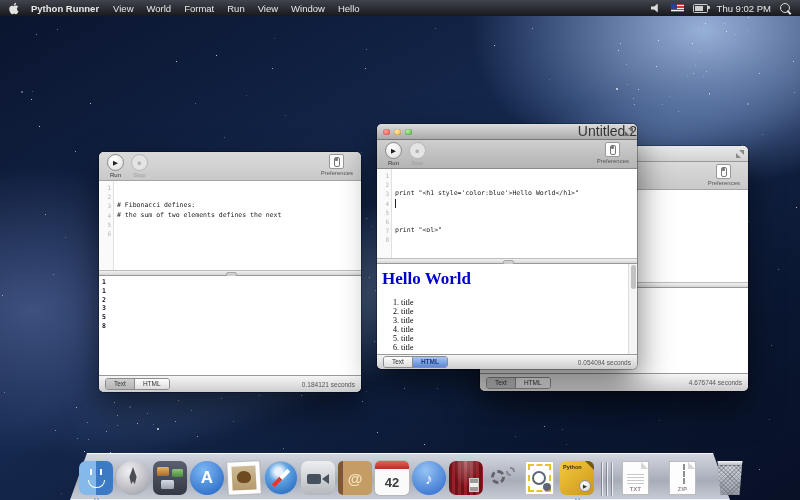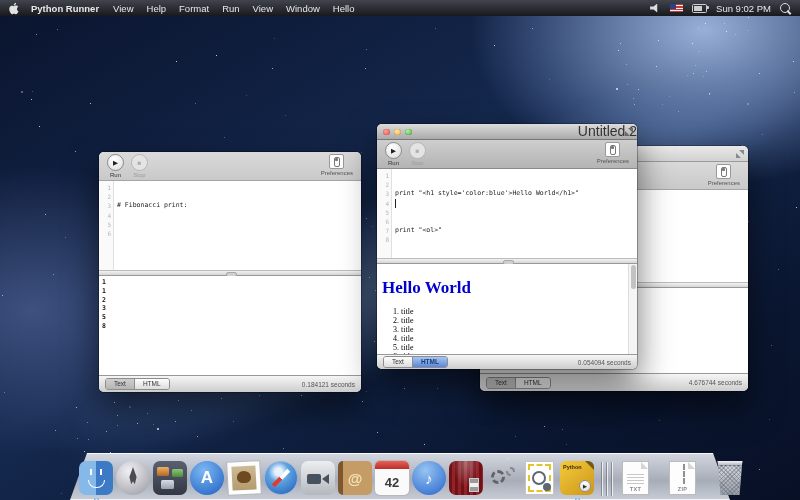--- a/index.html
+++ b/index.html
@@ -71,21 +71,21 @@
   .codecol div{height:9.2px;}
   .caret{position:absolute;left:3px;top:30px;width:1px;height:8px;background:#222;}
   .splitter{flex:0 0 6px;background:linear-gradient(#f2f2f2,#d5d5d5);border-top:1px solid #bbb;border-bottom:1px solid #999;
     position:relative;box-sizing:border-box;}
   .splitter .grab{position:absolute;left:50%;top:1px;width:9px;height:2.5px;margin-left:-4.5px;
     background:#cfcfcf;border:1px solid #a8a8a8;border-radius:2px;}
   .output{flex:1 1 auto;background:#fff;overflow:hidden;position:relative;}
   .output.mono{font-family:"DejaVu Sans Mono",monospace;font-size:6.5px;font-weight:bold;
     line-height:8.8px;color:#111;padding:2px 0 0 3px;}
   .htmlout{font-family:"Liberation Serif",serif;color:#000;}
-  .htmlout h1{margin:14px 0 0 5px;font-size:17px;color:#0000cd;font-weight:bold;}
+  .htmlout h1{margin:5px 0 0 5px;font-size:17px;color:#0000cd;font-weight:bold;}
   .htmlout ol{margin:9px 0 0 0;padding-left:24px;font-size:8px;line-height:9px;}
   .vscroll{position:absolute;right:0;top:0;bottom:0;width:8px;background:#f5f5f5;border-left:1px solid #ddd;}
   .vscroll .thumb{width:5px;height:24px;margin:1px auto;background:#c2c2c2;border-radius:3px;}
   .statusbar{flex:0 0 auto;display:flex;align-items:center;padding:0 6px;box-sizing:border-box;
     background:linear-gradient(#f6f6f6,#cdcdcd);border-top:1px solid #999;}
   .segment{display:flex;border:1px solid #8d8d8d;border-radius:3px;overflow:hidden;height:10px;}
   .seg{font-size:6.5px;line-height:10px;padding:0 8px;color:#333;background:linear-gradient(#fefefe,#dcdcdc);
     border-right:1px solid #8d8d8d;}
   .seg:last-child{border-right:none;}
   .seg.selgray{background:linear-gradient(#cfcfcf,#b5b5b5);}
@@ -497,33 +497,33 @@
   </div>
 
   <div class="menubar">
     <span class="apple">
       <svg width="11" height="13" viewBox="0 0 14 16">
           <path fill="#e2e2e2" d="M11.4 8.5c0-1.8 1.5-2.7 1.6-2.7-.9-1.3-2.2-1.4-2.7-1.5-1.1-.1-2.2.7-2.7.7-.6 0-1.4-.7-2.4-.6-1.2 0-2.4.7-3 1.8-1.3 2.2-.3 5.5 .9 7.3.6.9 1.3 1.9 2.3 1.8.9 0 1.3-.6 2.4-.6s1.4.6 2.4.6c1 0 1.6-.9 2.2-1.8.7-1 1-2 1-2.1-.1 0-2-.8-2-2.9zM9.5 3.1c.5-.6.9-1.5.8-2.4-.8 0-1.7.5-2.2 1.2-.5.6-.9 1.5-.8 2.3.8.1 1.7-.5 2.2-1.1z"></path>
         </svg>
     </span>
     <span class="appname">Python Runner</span>
     <span class="mi">View</span>
-    <span class="mi">Help</span>
+    <span class="mi">World</span>
     <span class="mi">Format</span>
     <span class="mi">Run</span>
     <span class="mi">View</span>
     <span class="mi">Window</span>
     <span class="mi">Hello</span>
     <div class="mright">
       <span class="vol"></span>
       <span class="flag"></span>
       <span class="batt">
           <i></i>
         </span>
-      <span>Sun 9:02 PM</span>
+      <span>Thu 9:02 PM</span>
       <span class="spot"></span>
     </div>
   </div>
 
   <div class="window inactive w3">
     <div class="titlebar">
       <div class="lights">
         <span class="lt gray"></span>
         <span class="lt gray"></span>
         <span class="lt gray"></span>
@@ -579,21 +579,21 @@
     <div class="editor">
       <div class="gutter">
         <div>1</div>
           <div>2</div>
         <div>3</div>
           <div>4</div>
         <div>5</div>
           <div>6</div>
       </div>
       <div class="codecol">
-        <div># Fibonacci print:</div>
+        <div># Fibonacci defines:</div><div># the sum of two elements defines the next</div>
         
         
       </div>
     </div>
     <div class="splitter">
         <div class="grab"></div>
       </div>
     <div class="output mono">
       <div>1</div>
         <div>1</div>

